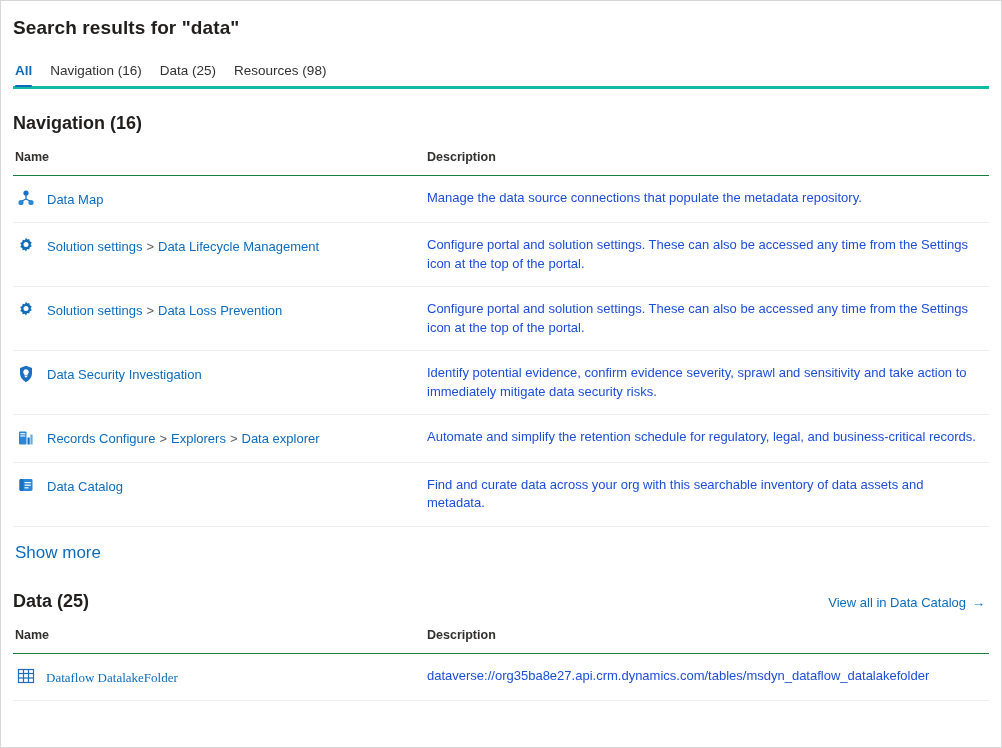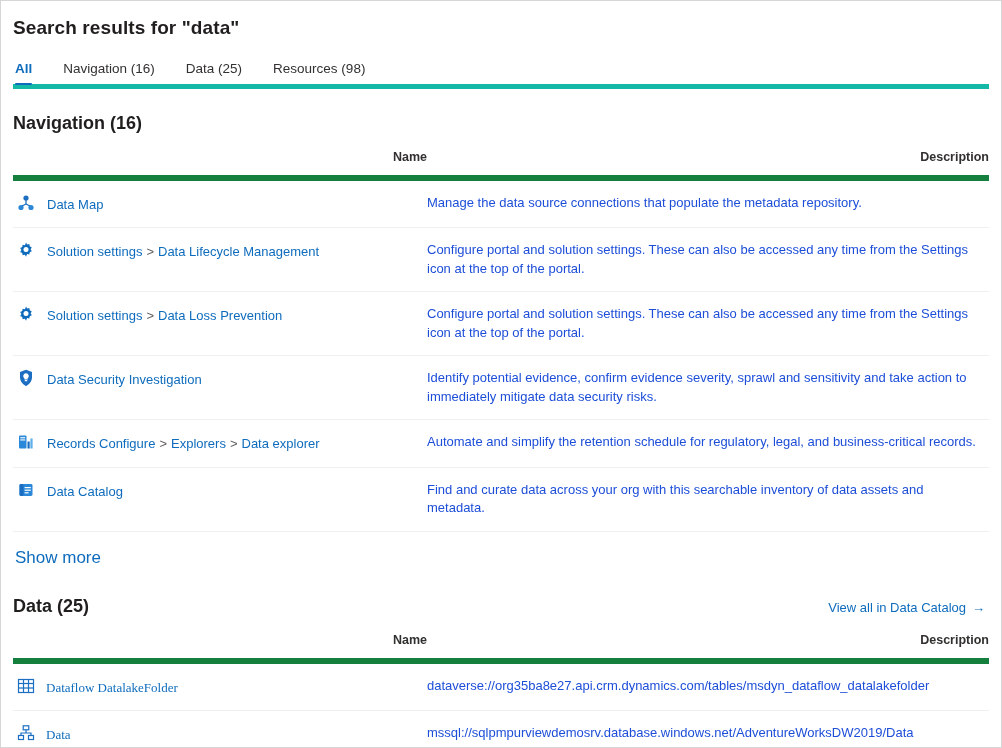--- a/index.html
+++ b/index.html
@@ -30,24 +30,24 @@
     font-size: 19px;
     font-weight: 600;
     color: #201f1e;
     margin: 2px 0 0 0;
     letter-spacing: 0.1px;
   }
   
   .tabs {
     display: flex;
     align-items: flex-end;
-    gap: 31px;
+    gap: 18px;
     margin-top: 20px;
     height: 30px;
-    border-bottom: 5px solid #14b8a6;
+    border-bottom: 3px solid #14b8a6;
     padding-left: 2px;
   }
   .tab {
     position: relative;
     font-size: 13.5px;
     color: #323130;
     padding-bottom: 8px;
     cursor: pointer;
     white-space: nowrap;
   }
@@ -89,40 +89,40 @@
   
   .tbl {
     width: 100%;
     border-collapse: collapse;
     margin-top: 16px;
     table-layout: fixed;
   }
   .tbl col.c-name { width: 414px; }
   .tbl col.c-desc { width: auto; }
   .tbl th {
-    text-align: right;
+    text-align: left;
     font-size: 12.5px;
     font-weight: 600;
     color: #323130;
     padding: 0 0 11px 0;
-    border-bottom: 6px solid #15803d;
+    border-bottom: 1px solid #15803d;
   }
   .tbl th.name-h { padding-left: 2px; }
   .tbl td {
     font-size: 13px;
     color: #323130;
     padding: 13px 0 13px 0;
     border-bottom: 1px solid #f0efee;
     vertical-align: top;
     line-height: 1.42;
   }
   .tbl td.desc { padding-right: 10px; color: #1d4ed8; }
   .name-cell {
     display: flex;
-    align-items: center;
+    align-items: flex-end;
     gap: 10px;
     padding-left: 2px;
   }
   .link {
     color: #0f6cbd;
     cursor: pointer;
     text-decoration: none;
     font-size: 13px;
   }
   .crumb-sep { color: #605e5c; margin: 0 4px; }
@@ -337,35 +337,17 @@
                   <line x1="11.5" y1="2.5" x2="11.5" y2="15.5" stroke="#1b6ec2" stroke-width="1.2"></line>
                 </svg>
               </span>
               <span class="name-text">
                 <span class="link">Dataflow DatalakeFolder</span>
               </span>
             </div>
           </td>
           <td class="desc">dataverse://org35ba8e27.api.crm.dynamics.com/tables/msdyn_dataflow_datalakefolder</td>
         </tr>
-        <tr>
-          <td>
-            <div class="name-cell">
-              <span class="icon">
-                <svg width="18" height="18" viewBox="0 0 18 18">
-                  <rect x="6.2" y="1.8" width="5.6" height="4" fill="none" stroke="#1b6ec2" stroke-width="1.2"></rect>
-                  <rect x="1.5" y="11.5" width="5" height="4" fill="none" stroke="#1b6ec2" stroke-width="1.2"></rect>
-                  <rect x="11.5" y="11.5" width="5" height="4" fill="none" stroke="#1b6ec2" stroke-width="1.2"></rect>
-                  <path d="M9 5.8 L9 9 M4 11.5 L4 9 L14 9 L14 11.5" fill="none" stroke="#1b6ec2" stroke-width="1.2"></path>
-                </svg>
-              </span>
-              <span class="name-text">
-                <span class="link">Data</span>
-              </span>
-            </div>
-          </td>
-          <td class="desc">mssql://sqlpmpurviewdemosrv.database.windows.net/AdventureWorksDW2019/Data</td>
-        </tr>
       </tbody>
     </table>
 
   </div>
 </div>
 
 </body></html>

